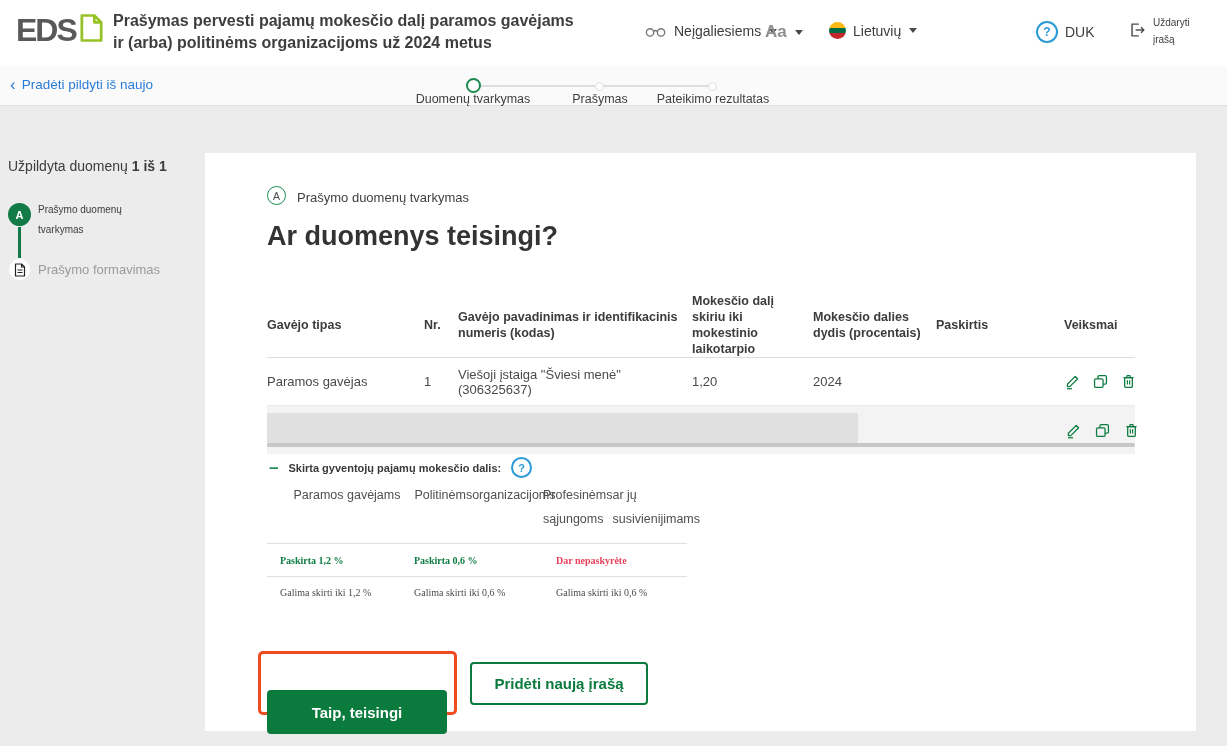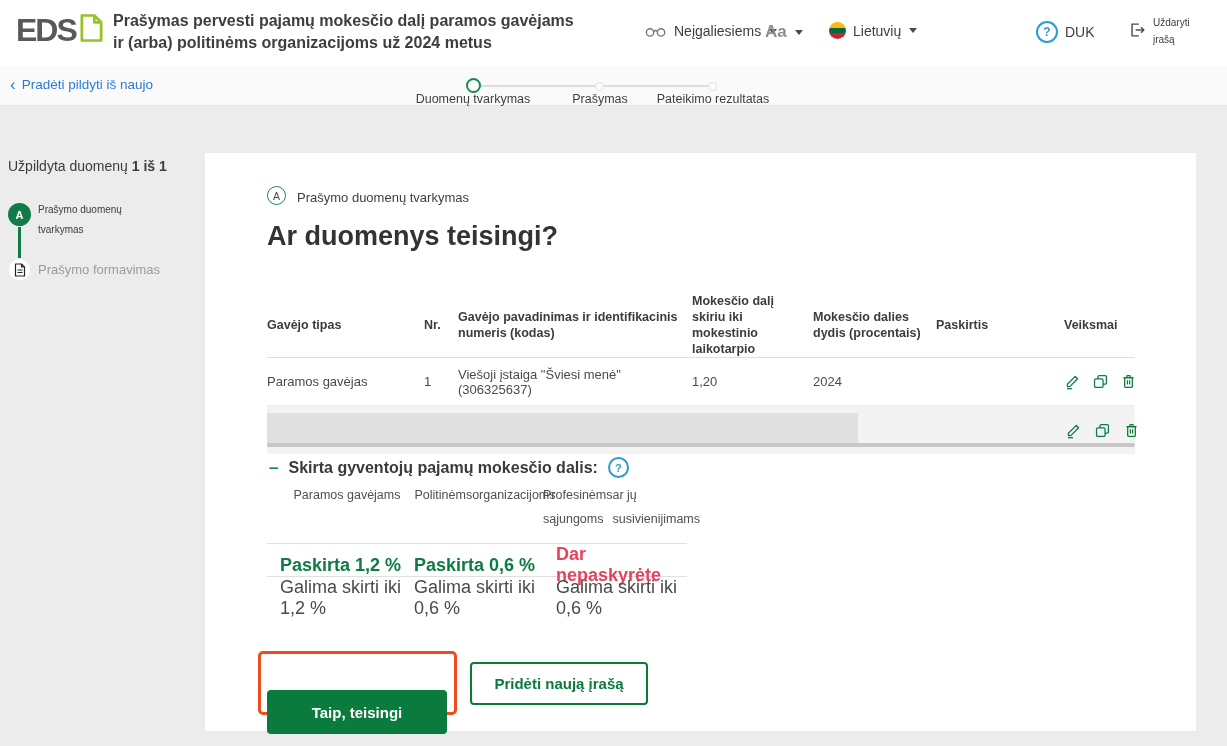--- a/index.html
+++ b/index.html
@@ -48,29 +48,29 @@
   .tdata{height:48px;border-bottom:1px solid #ebebeb;font-size:13px;color:#4a4a4a;}
   .trow2{position:relative;height:48px;background:#f3f3f3;display:flex;align-items:center;}
   .placeholder{width:591px;height:34px;background:#e0e0e0;}
   .actions{display:flex;gap:11px;align-items:center;}
   .actions2{position:absolute;left:797px;top:0;height:48px;display:flex;gap:11px;align-items:center;}
   .icon-btn{width:18px;height:18px;cursor:pointer;display:flex;align-items:center;justify-content:center;}
   .hscroll{position:absolute;left:62px;top:290px;width:868px;height:4px;background:#c7c7c7;border-radius:2px;cursor:pointer;}
   
   .alloc-head{position:absolute;left:64px;top:304px;display:flex;align-items:center;gap:10px;}
   .minus{color:#1c8a50;font-size:17px;font-weight:bold;cursor:pointer;line-height:14px;}
-  .alloc-title{font-size:16px;font-weight:bold;color:#3a3a3a;}
+  .alloc-title{font-size:11px;font-weight:bold;color:#3a3a3a;}
   .qcircle.small{width:17px;height:17px;font-size:11px;cursor:pointer;}
   .subtbl{position:absolute;left:62px;top:330px;width:420px;}
   .sgrid{display:grid;grid-template-columns:147px 142px 131px;box-sizing:border-box;}
   .sgrid>div{box-sizing:border-box;}
   .shead{min-height:60px;font-size:12.5px;color:#4f4f4f;}
   .shead>div{display:flex;flex-direction:row;justify-content:center;line-height:24px;}
   .shead>div:first-child,.srow>div:first-child{padding-left:13px;}
-  .srow{align-items:center;font-size:18px;}
+  .srow{align-items:center;font-size:10px;font-family:Liberation Serif, serif;}
   .s-status{height:33px;border-top:1px solid #e0e0e0;font-weight:bold;}
   .s-limit{height:32px;border-top:1px solid #e0e0e0;color:#4a4a4a;}
   .green-text{color:#0e7c42;}
   .red-text{color:#e8415c;}
   
   .annot{position:absolute;left:53px;top:498px;width:199px;height:64px;border:3px solid #ee4b20;border-radius:5px;box-sizing:border-box;}
   .btn-primary{position:absolute;left:62px;top:509px;width:180px;height:44px;background:#0a7a3d;border-radius:4px;
     color:#fff;font-size:15px;font-weight:bold;display:flex;align-items:center;justify-content:center;cursor:pointer;margin-top:28px;}
   .btn-secondary{position:absolute;left:265px;top:509px;width:178px;height:43px;background:#fff;border:2px solid #0a7a3d;border-radius:4px;
     color:#0a7a3d;font-size:15px;font-weight:bold;display:flex;align-items:center;justify-content:center;box-sizing:border-box;cursor:pointer;}

